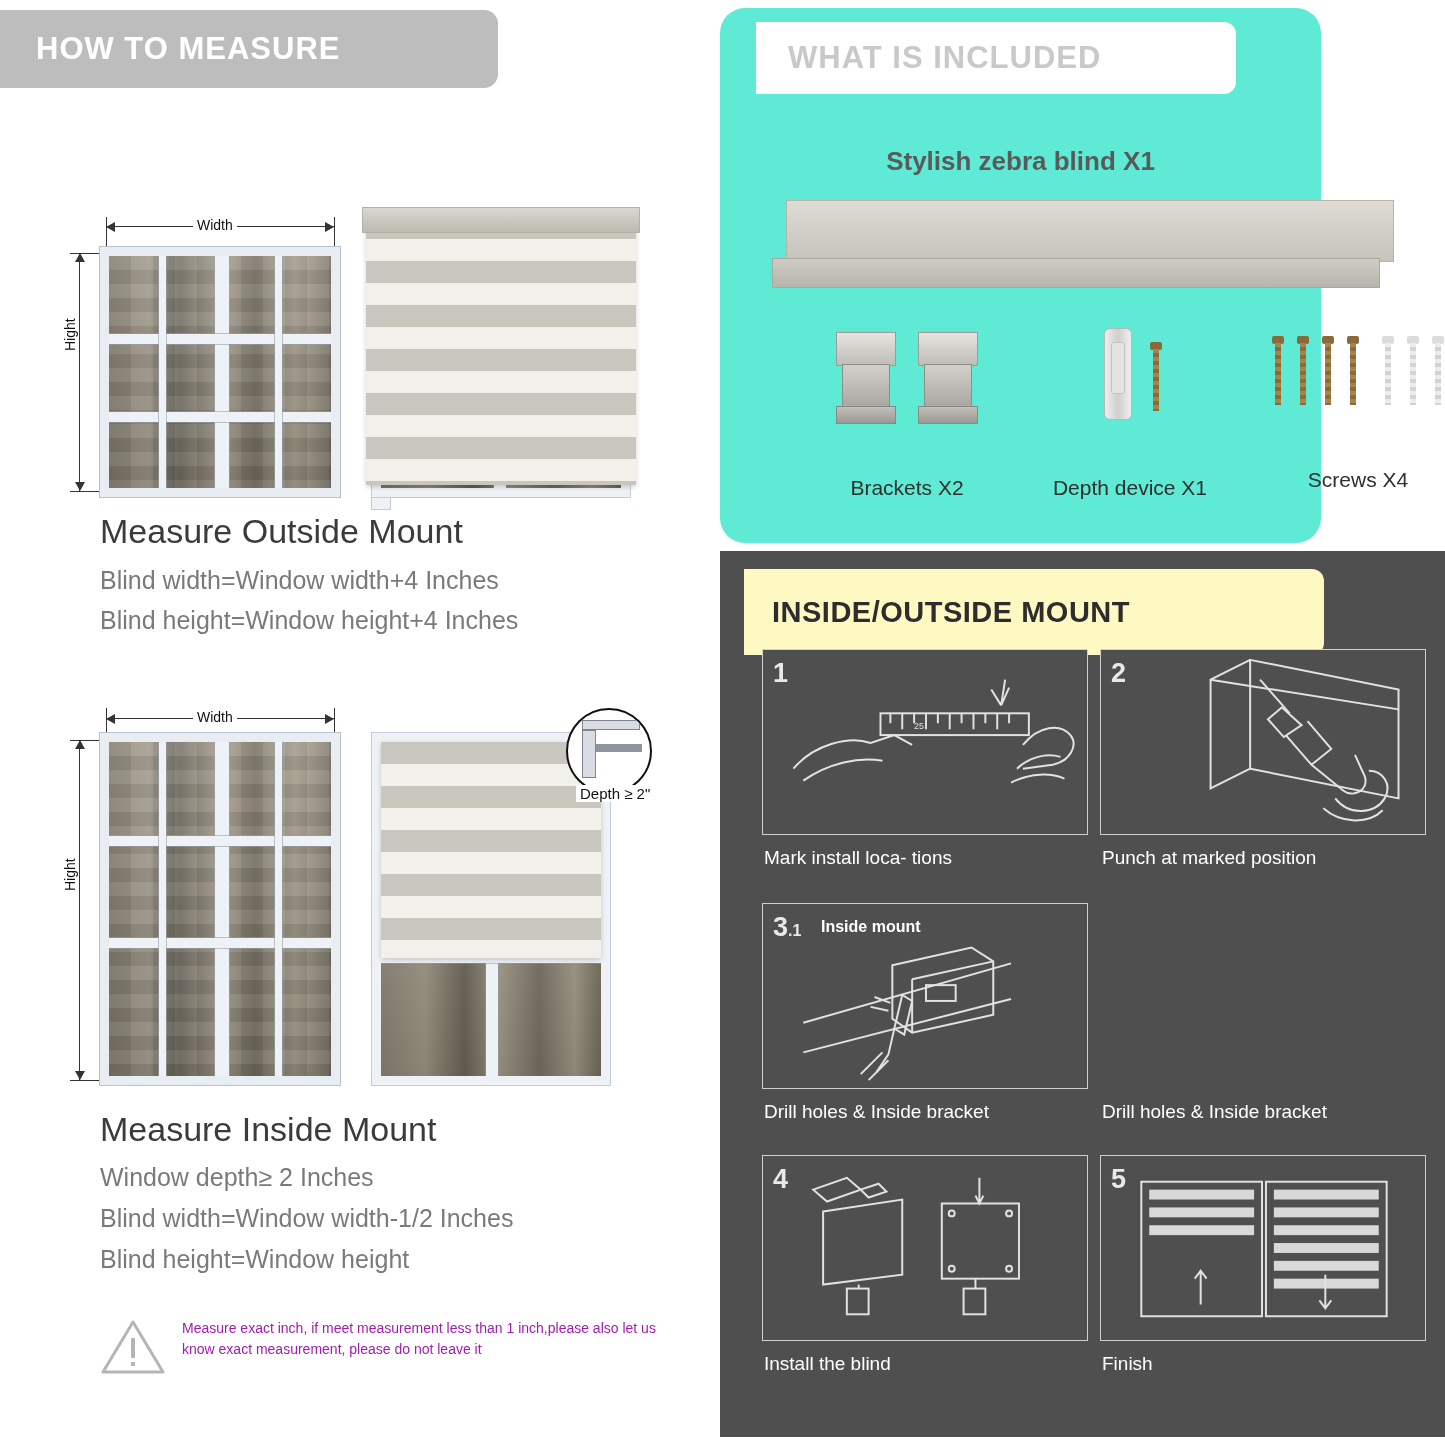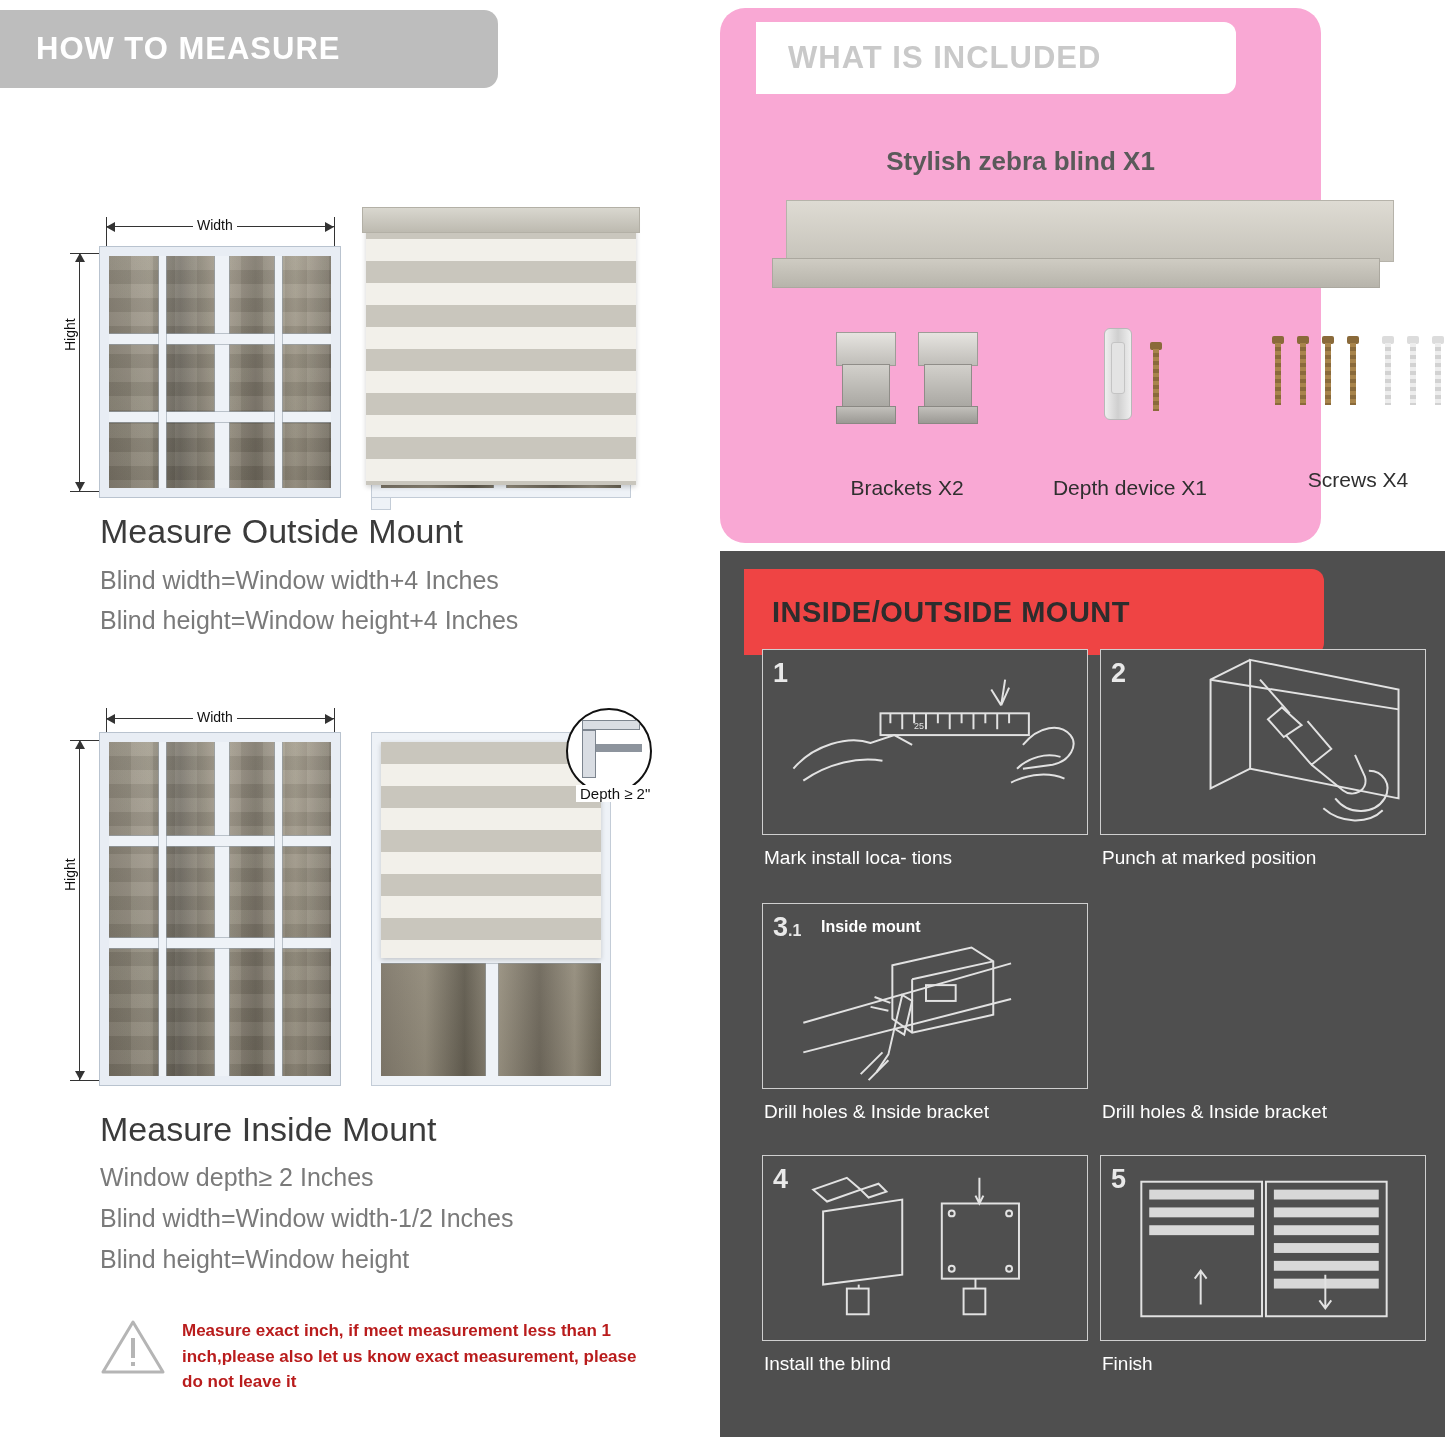--- a/index.html
+++ b/index.html
@@ -107,26 +107,26 @@
   .heading {
     position:absolute; font-size:34px; color:#3b3b3b; font-weight:normal;
   }
   .subline {
     position:absolute; font-size:25px; color:#7a7a7a;
   }
 
   .note-box { position:absolute; left:100px; top:1318px; width:560px; display:flex; gap:16px; align-items:flex-start; }
   .warn-tri { width:66px; height:58px; flex:0 0 66px; position:relative; }
   .warn-tri svg { display:block; }
-  .note-text { font-size:17px; line-height:1.5; color:#b91c1c;font-weight:bold; }
+  .note-text { font-size:14px; line-height:1.5; color:#a21caf; }
 
   
   .right-col { position:absolute; left:712px; top:0; width:733px; height:1445px; }
 
-  .included-panel { position:absolute; left:8px; top:8px; width:601px; height:535px; background:#f9a8d4;border-radius:25px; }
+  .included-panel { position:absolute; left:8px; top:8px; width:601px; height:535px; background:#5eead4;border-radius:25px; }
   .banner-included {
     position:absolute; left:36px; top:14px; width:480px; height:72px;
     background:#ffffff; border-radius:0 12px 12px 0;
     color:#c9c9c9; font-size:31px; font-weight:bold; letter-spacing:1px;
     display:flex; align-items:center; padding-left:32px;
   }
   .included-title { position:absolute; left:0; right:0; top:138px; text-align:center; font-size:26px; font-weight:bold; color:#5a5a5a; }
 
   .rail-3d { position:absolute; left:52px; top:192px; width:622px; height:96px; }
   .rail-top { position:absolute; left:14px; top:0; width:608px; height:62px; background:linear-gradient(180deg,#dedbd3,#c6c3ba); border:1px solid #b6b3aa; }
@@ -148,21 +148,21 @@
   .screw { position:relative; width:12px; height:76px; display:inline-block; }
   .screw .head { position:absolute; left:0; top:0; width:12px; height:8px; background:#8a6a3a; border-radius:2px; }
   .screw .shaft { position:absolute; left:3px; top:7px; width:6px; height:62px;
     background:repeating-linear-gradient(180deg,#a8844b 0 4px,#8a6a3a 4px 8px); }
   .screw.clear .head { background:#dcdcdc; }
   .screw.clear .shaft { background:repeating-linear-gradient(180deg,#ededed 0 4px,#d2d2d2 4px 8px); }
 
   .mount-panel { position:absolute; left:8px; top:551px; width:725px; height:886px; background:#4f4f4f; }
   .banner-mount {
     position:absolute; left:24px; top:18px; width:580px; height:86px;
-    background:#ef4444; border-radius:0 12px 12px 0;
+    background:#fef9c3; border-radius:0 12px 12px 0;
     color:#2d2d2d; font-size:29px; font-weight:bold; letter-spacing:.5px;
     display:flex; align-items:center; padding-left:28px;
   }
   .step {
     position:absolute; border:1px solid #cfcfcf;
     background:#4f4f4f;
   }
   .step-num {
     position:absolute; left:10px; top:8px; font-size:27px; color:#e9e9e9; font-weight:bold;
   }

